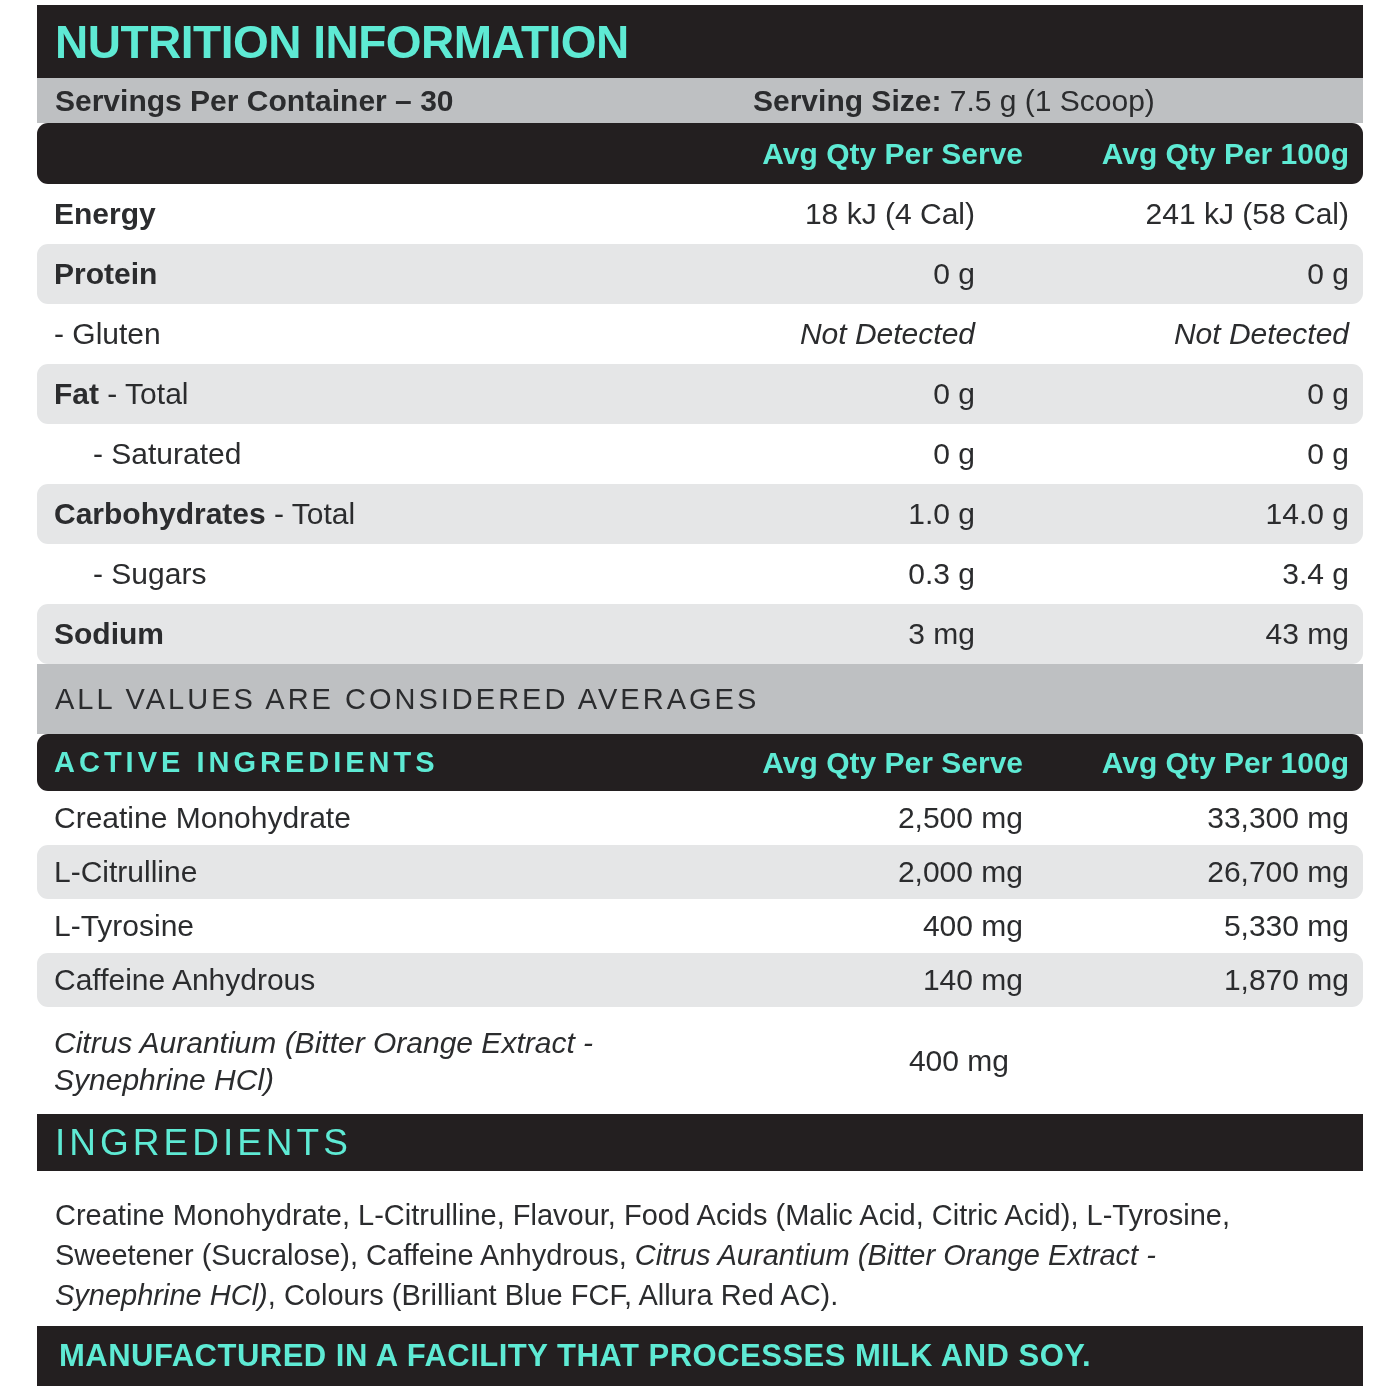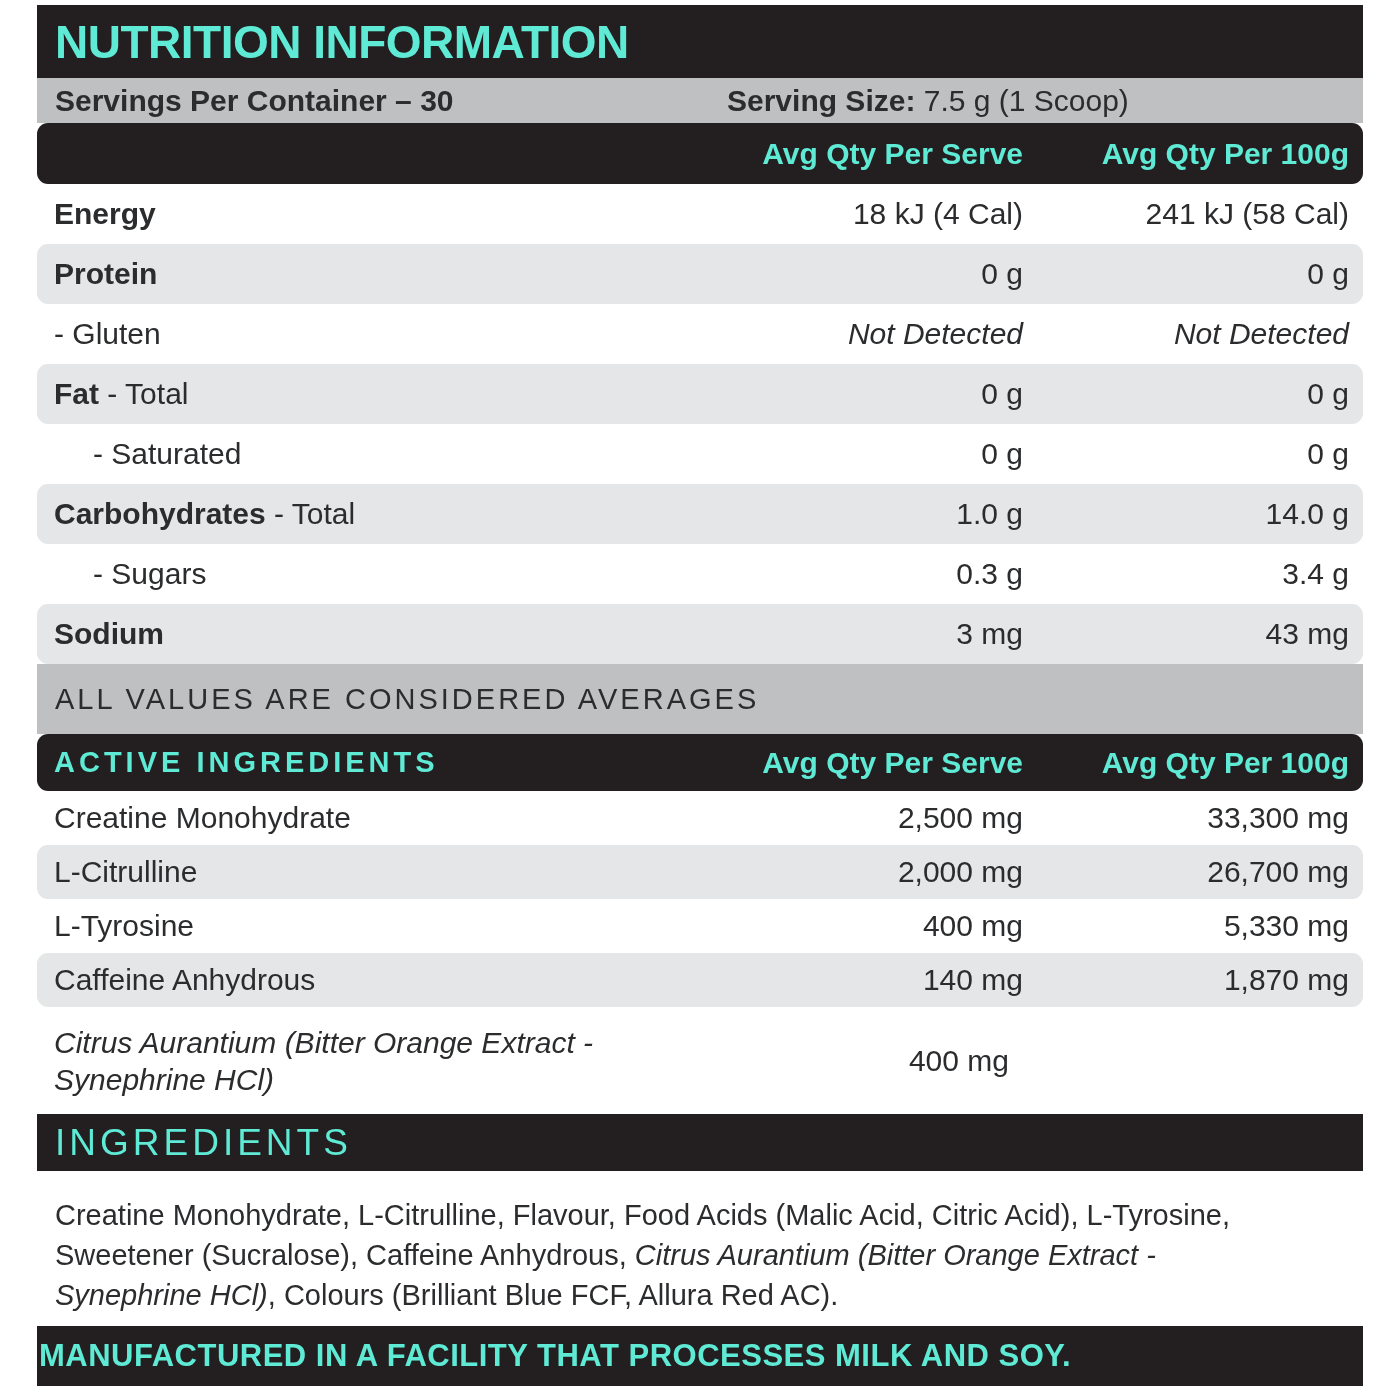--- a/index.html
+++ b/index.html
@@ -36,41 +36,41 @@
   .serving-bar {
     position: relative;
     height: 45px;
     display: flex;
     align-items: center;
     font-size: 30px;
     box-sizing: border-box;
   }
   .serving-bar .servings { padding-left: 18px; font-weight: bold; }
   .serving-bar .size-group { position: absolute; left: 690px; }
-  .serving-bar .size-label { font-weight: bold; }
+  .serving-bar .size-label { font-weight: bold; margin-left: 26px; }
   .serving-bar .size-value { font-weight: normal; }
 
   
   .grid3 {
     display: grid;
     grid-template-columns: 1fr 320px 340px;
     align-items: center;
     box-sizing: border-box;
     border-radius: 11px;
   }
   .cell-name { padding-left: 17px; font-size: 30px; }
   .cell-serve { text-align: right; font-size: 30px; }
   .cell-100g  { text-align: right; font-size: 30px; padding-right: 14px; }
 
   
   .cols-bar { height: 61px; font-weight: bold; }
   .cols-bar .cell-serve, .cols-bar .cell-100g { font-size: 30px; font-weight: bold; }
 
   
-  .n-row { height: 60px; background: #ffffff; }
+  .n-row { height: 60px; background: #ffffff; gap: 48px; }
   .n-row.shaded { background: #e5e6e7; }
   .n-row .bold { font-weight: bold; }
   .n-row.indent .cell-name { padding-left: 56px; }
   .n-row .italic { font-style: italic; }
 
   
   .avg-bar {
     height: 70px;
     display: flex;
     align-items: center;
@@ -121,21 +121,21 @@
     max-width: 1240px;
   }
   .ingredients-text .it { font-style: italic; }
 
   
   .footer-bar {
     margin-top: 8px;
     height: 60px;
     display: flex;
     align-items: center;
-    padding-left: 2px;
+    padding-left: 22px;
     box-sizing: border-box;
     font-size: 31px;
     font-weight: bold;
     letter-spacing: 0.5px;
   }
 </style>
 </head>
 <body>
 
 <div class="label">

